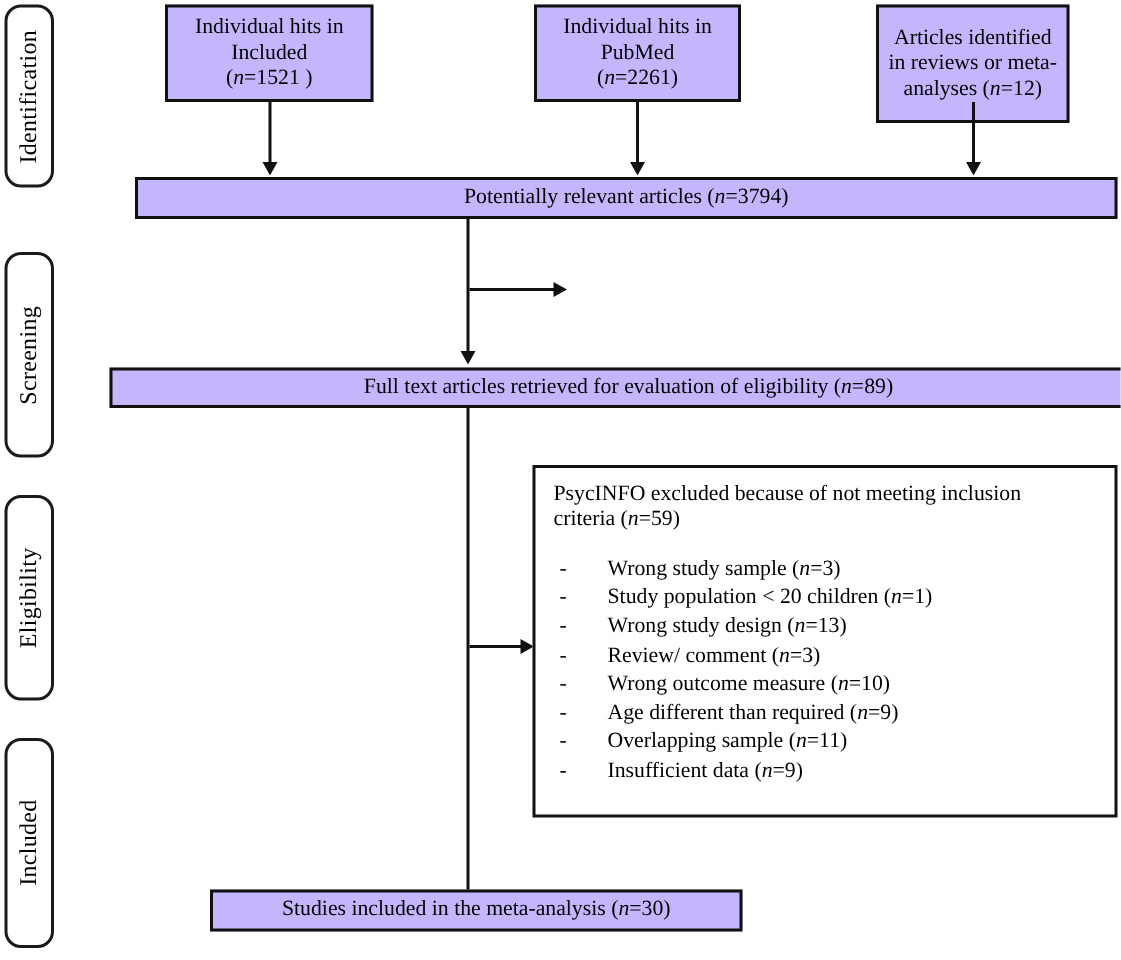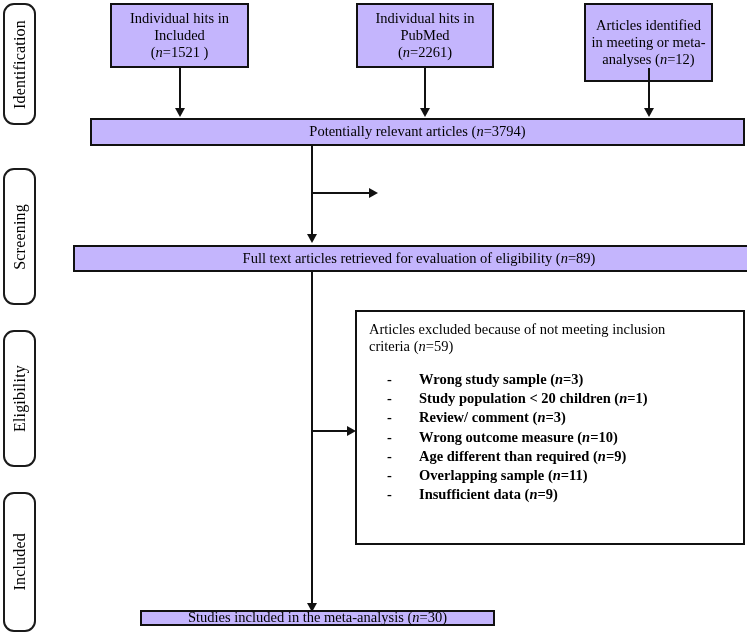--- a/index.html
+++ b/index.html
@@ -69,23 +69,22 @@
     padding: 9px 12px 8px 12px;
     font-size: 14.5px;
     line-height: 1.2;
   }
   #exclusion-heading {
     display: block;
     margin-bottom: 14px;
   }
   #exclusion-list {
     list-style: none;
-    margin: 14px;
+    margin: 0;
     padding: 0;
-    font-weight: bold;
   }
   #exclusion-list li {
     position: relative;
     padding-left: 36px;
     line-height: 1.33;
     white-space: nowrap;
   }
   #exclusion-list li::before {
     content: "-";
     position: absolute;
@@ -154,21 +153,21 @@
     <span class="box-text">
       <span>Individual hits in</span><br>
       <span>PubMed</span><br>
       <span>(<i>n</i>=2261)</span>
     </span>
   </div>
 
   <div class="box" style="left:584px; top:3px; width:129px; height:79px;">
     <span class="box-text">
       <span>Articles identified</span><br>
-      <span>in meeting or meta-</span><br>
+      <span>in reviews or meta-</span><br>
       <span>analyses (<i>n</i>=12)</span>
     </span>
   </div>
 
   <div class="vline" style="left:179px; top:68px; height:42px;"></div>
   <div class="arrow-down" style="left:175px; top:108px;"></div>
 
   <div class="vline" style="left:424px; top:68px; height:42px;"></div>
   <div class="arrow-down" style="left:420px; top:108px;"></div>
 
@@ -191,31 +190,32 @@
   </div>
 
   <div class="vline" style="left:311px; top:272px; height:333px;"></div>
   <div class="arrow-down" style="left:307px; top:603px;"></div>
 
   <div class="hline" style="left:313px; top:430px; width:36px;"></div>
   <div class="arrow-right" style="left:347px; top:426px;"></div>
 
   <div id="exclusion-box" style="left:355px; top:310px; width:390px; height:235px;">
     <span id="exclusion-heading">
-      <span>Articles excluded because of not meeting inclusion</span><br>
+      <span>PsycINFO excluded because of not meeting inclusion</span><br>
       <span>criteria (<i>n</i>=59)</span>
     </span>
     <ul id="exclusion-list">
       <li><span>Wrong study sample (<i>n</i>=3)</span></li>
       <li><span>Study population &lt; 20 children (<i>n</i>=1)</span></li>
+      <li><span>Wrong study design (<i>n</i>=13)</span></li>
       <li><span>Review/ comment (<i>n</i>=3)</span></li>
       <li><span>Wrong outcome measure (<i>n</i>=10)</span></li>
       <li><span>Age different than required (<i>n</i>=9)</span></li>
       <li><span>Overlapping sample (<i>n</i>=11)</span></li>
       <li><span>Insufficient data (<i>n</i>=9)</span></li>
     </ul>
   </div>
 
-  <div class="box" style="left:140px; top:610px; width:355px; height:16px;align-items:center;">
+  <div class="box" style="left:140px; top:593px; width:355px; height:28px;align-items:center;">
     <span class="box-text">Studies included in the meta-analysis (<i>n</i>=30)</span>
   </div>
 
 </div>
 
 </body></html>

